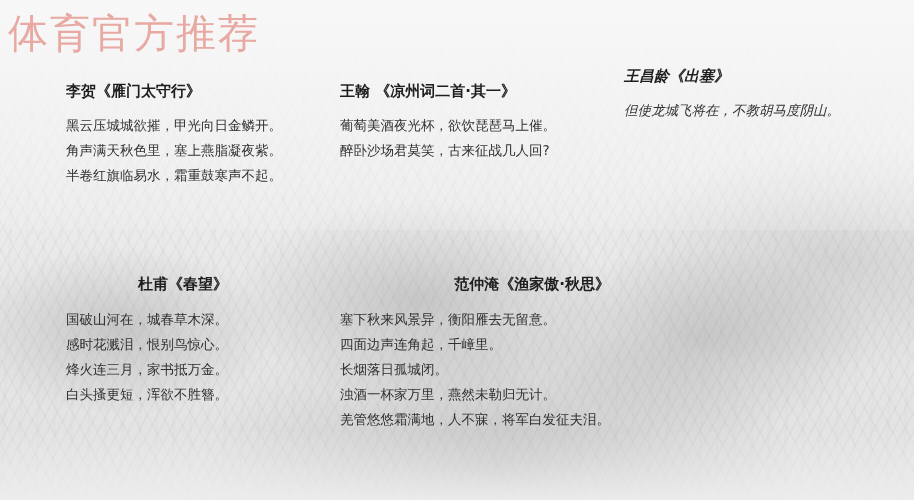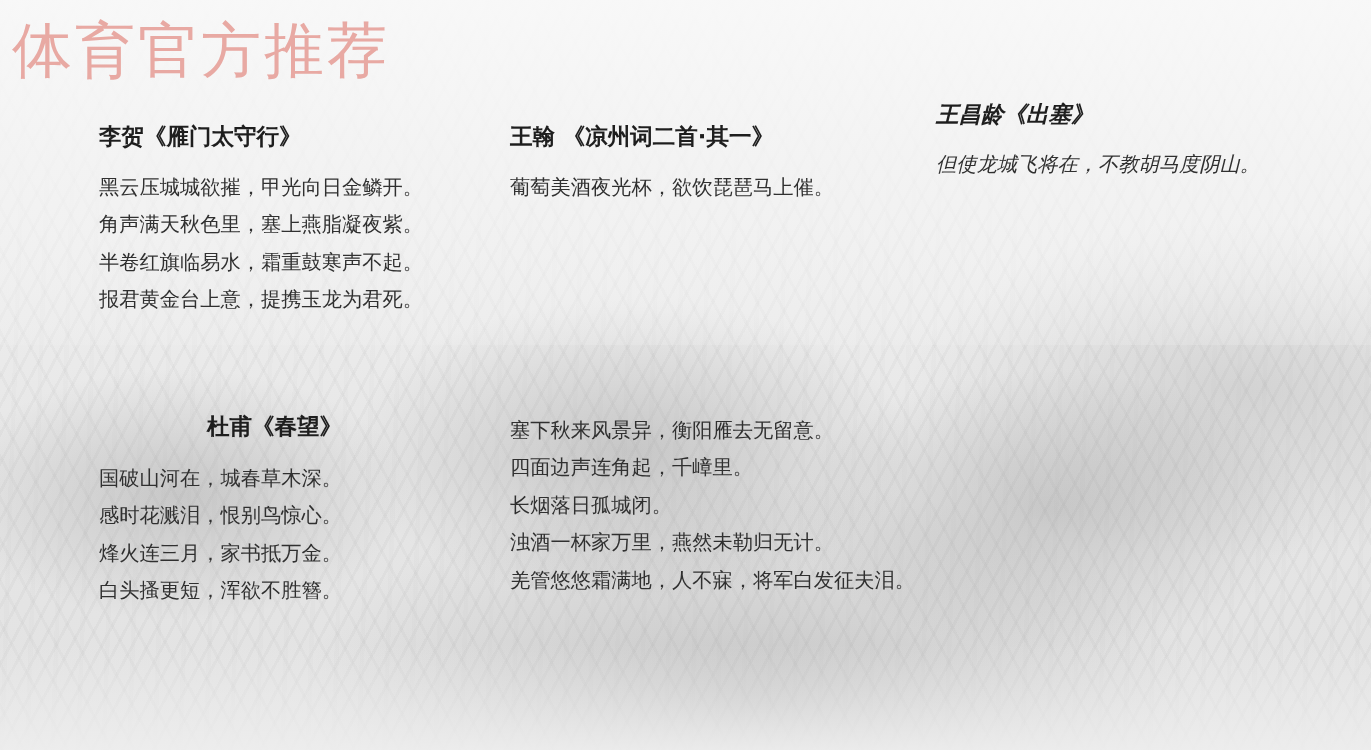--- a/index.html
+++ b/index.html
@@ -124,42 +124,43 @@
 
   <div class="watermark">体育官方推荐</div>
 
   <div class="content">
 
     <div class="poem p0">
       <div class="poem-title">李贺《雁门太守行》</div>
       <div class="poem-line">黑云压城城欲摧，甲光向日金鳞开。</div>
       <div class="poem-line">角声满天秋色里，塞上燕脂凝夜紫。</div>
       <div class="poem-line">半卷红旗临易水，霜重鼓寒声不起。</div>
-      <div class="poem-line">报君黄金台上意，提携玉龙为君死。</div>
     </div>
 
     <div class="poem p1">
       <div class="poem-title">王翰 《凉州词二首·其一》</div>
       <div class="poem-line">葡萄美酒夜光杯，欲饮琵琶马上催。</div>
+      <div class="poem-line">醉卧沙场君莫笑，古来征战几人回?</div>
     </div>
 
     <div class="poem p2">
       <div class="poem-title">王昌龄《出塞》</div>
       <div class="poem-line">但使龙城飞将在，不教胡马度阴山。</div>
     </div>
 
     <div class="poem p3">
       <div class="poem-title">杜甫《春望》</div>
       <div class="poem-line">国破山河在，城春草木深。</div>
       <div class="poem-line">感时花溅泪，恨别鸟惊心。</div>
       <div class="poem-line">烽火连三月，家书抵万金。</div>
       <div class="poem-line">白头搔更短，浑欲不胜簪。</div>
     </div>
 
     <div class="poem p4">
+      <div class="poem-title">范仲淹《渔家傲·秋思》</div>
       <div class="poem-line">塞下秋来风景异，衡阳雁去无留意。</div>
       <div class="poem-line">四面边声连角起，千嶂里。</div>
       <div class="poem-line">长烟落日孤城闭。</div>
       <div class="poem-line">浊酒一杯家万里，燕然未勒归无计。</div>
       <div class="poem-line">羌管悠悠霜满地，人不寐，将军白发征夫泪。</div>
     </div>
 
   </div>
 </div>
 

